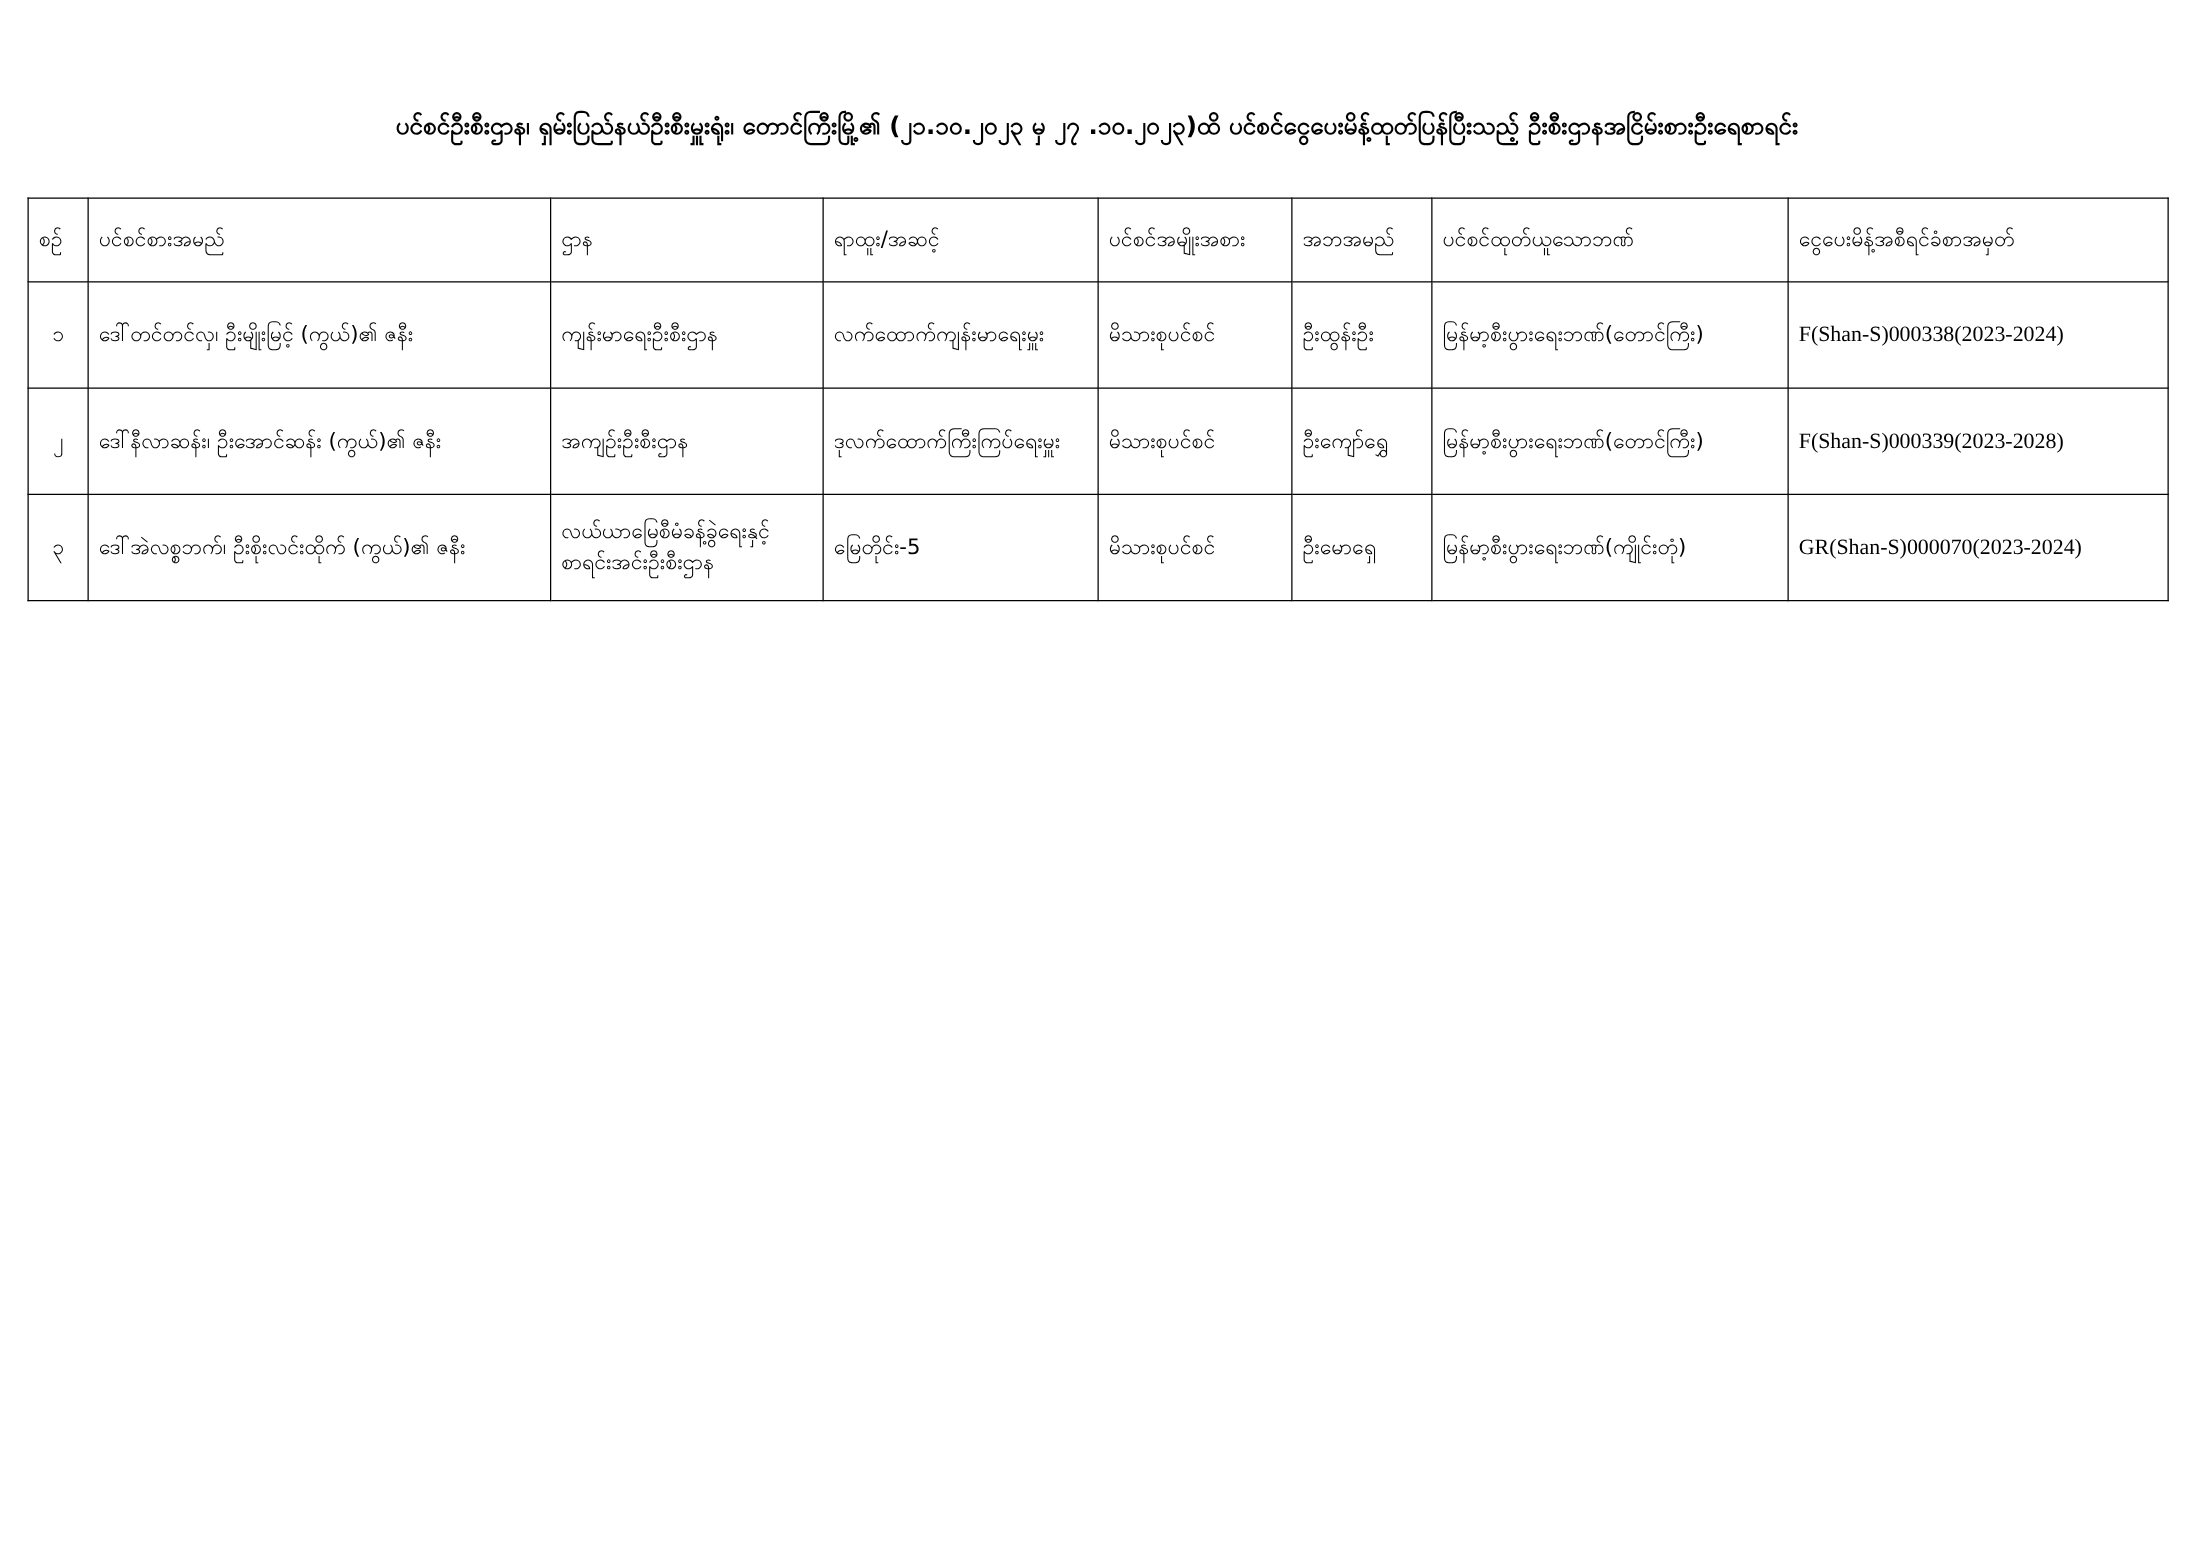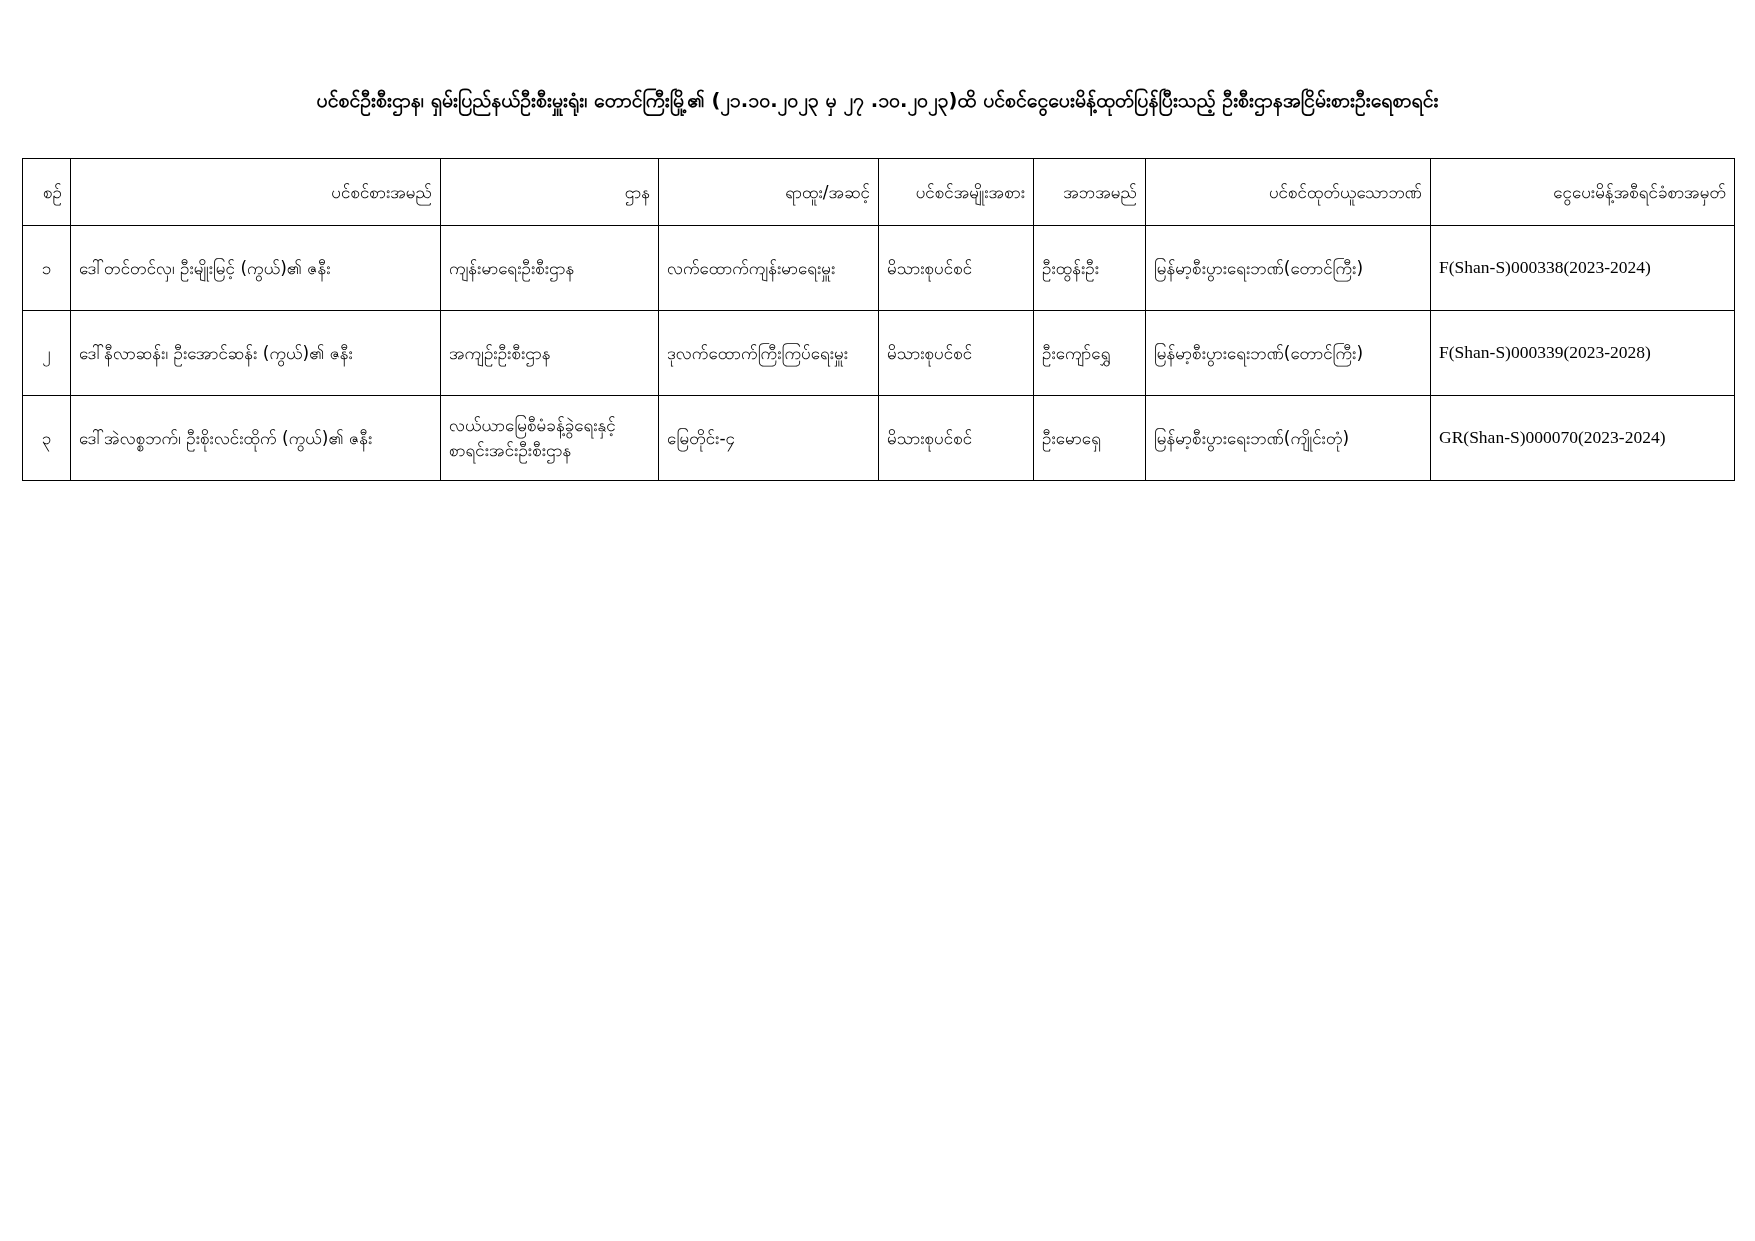--- a/index.html
+++ b/index.html
@@ -46,21 +46,21 @@
   }
   table.reg-table th,
   table.reg-table td {
     border: 1.6px solid #000000;
     padding: 7px 8px;
     vertical-align: middle;
     line-height: 1.45;
     font-weight: normal;
   }
   table.reg-table th {
-    text-align: right;
+    text-align: left;
     height: 52px;
     margin-top: 32px;
   }
   table.reg-table td {
     height: 70px;
   }
   td.c-no, th.c-no { text-align: center; }
   .col-no     { width: 48px; }
   .col-name   { width: 370px; }
   .col-dept   { width: 218px; }
@@ -123,21 +123,21 @@
         <td>ဒုလက်ထောက်ကြီးကြပ်ရေးမှူး</td>
         <td>မိသားစုပင်စင်</td>
         <td>ဦးကျော်ရွှေ</td>
         <td>မြန်မာ့စီးပွားရေးဘဏ်(တောင်ကြီး)</td>
         <td class="acct-cell">F(Shan-S)000339(2023-2028)</td>
       </tr>
       <tr>
         <td class="c-no">၃</td>
         <td>ဒေါ်အဲလစ္စဘက်၊ ဦးစိုးလင်းထိုက် (ကွယ်)၏ ဇနီး</td>
         <td>လယ်ယာမြေစီမံခန့်ခွဲရေးနှင့် စာရင်းအင်းဦးစီးဌာန</td>
-        <td>မြေတိုင်း-၄</td>
+        <td>မြေတိုင်း-5</td>
         <td>မိသားစုပင်စင်</td>
         <td>ဦးမောရှေ</td>
         <td>မြန်မာ့စီးပွားရေးဘဏ်(ကျိုင်းတုံ)</td>
         <td class="acct-cell">GR(Shan-S)000070(2023-2024)</td>
       </tr>
     </tbody>
   </table>
 
 </div>
 

